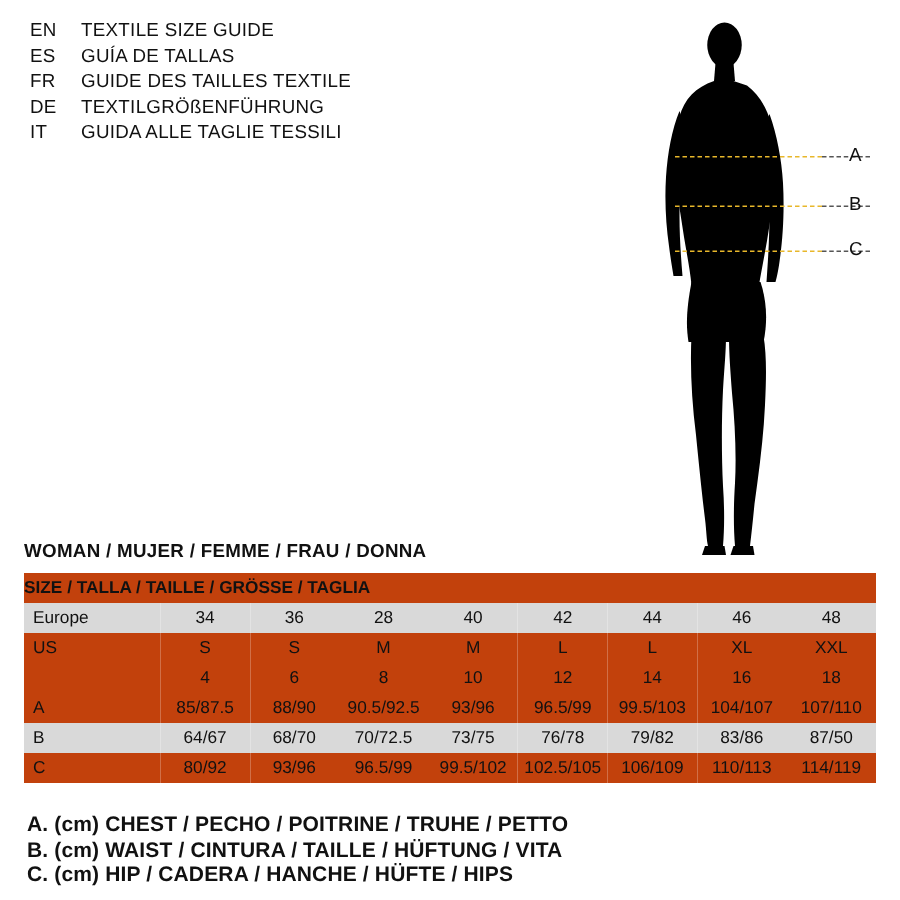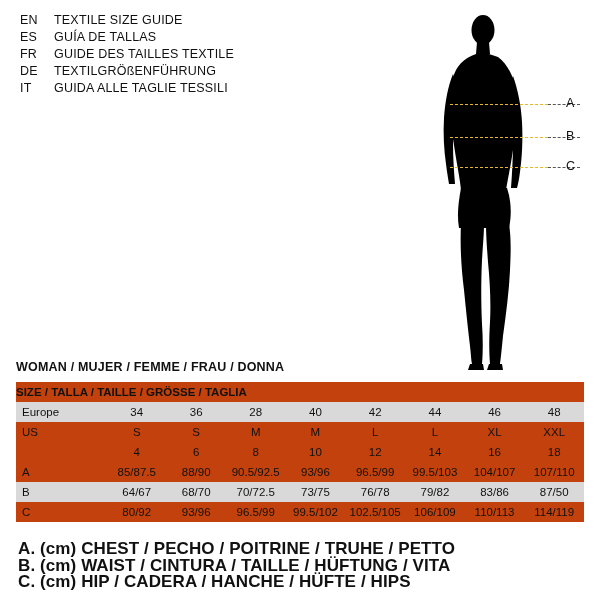--- a/index.html
+++ b/index.html
@@ -118,21 +118,21 @@
   .cell {
     text-align: center;
     width: 60px;
   }
 
   
   .notes {
     position: absolute;
     left: 18px;
     top: 541px;
-    font-size: 17px;
+    font-size: 14px;
     line-height: 16.5px;
     color: #111;
     font-weight: bold;
     letter-spacing: 0.1px;
   }
   .note-row { white-space: nowrap; }
 </style>
 </head>
 <body>
 

